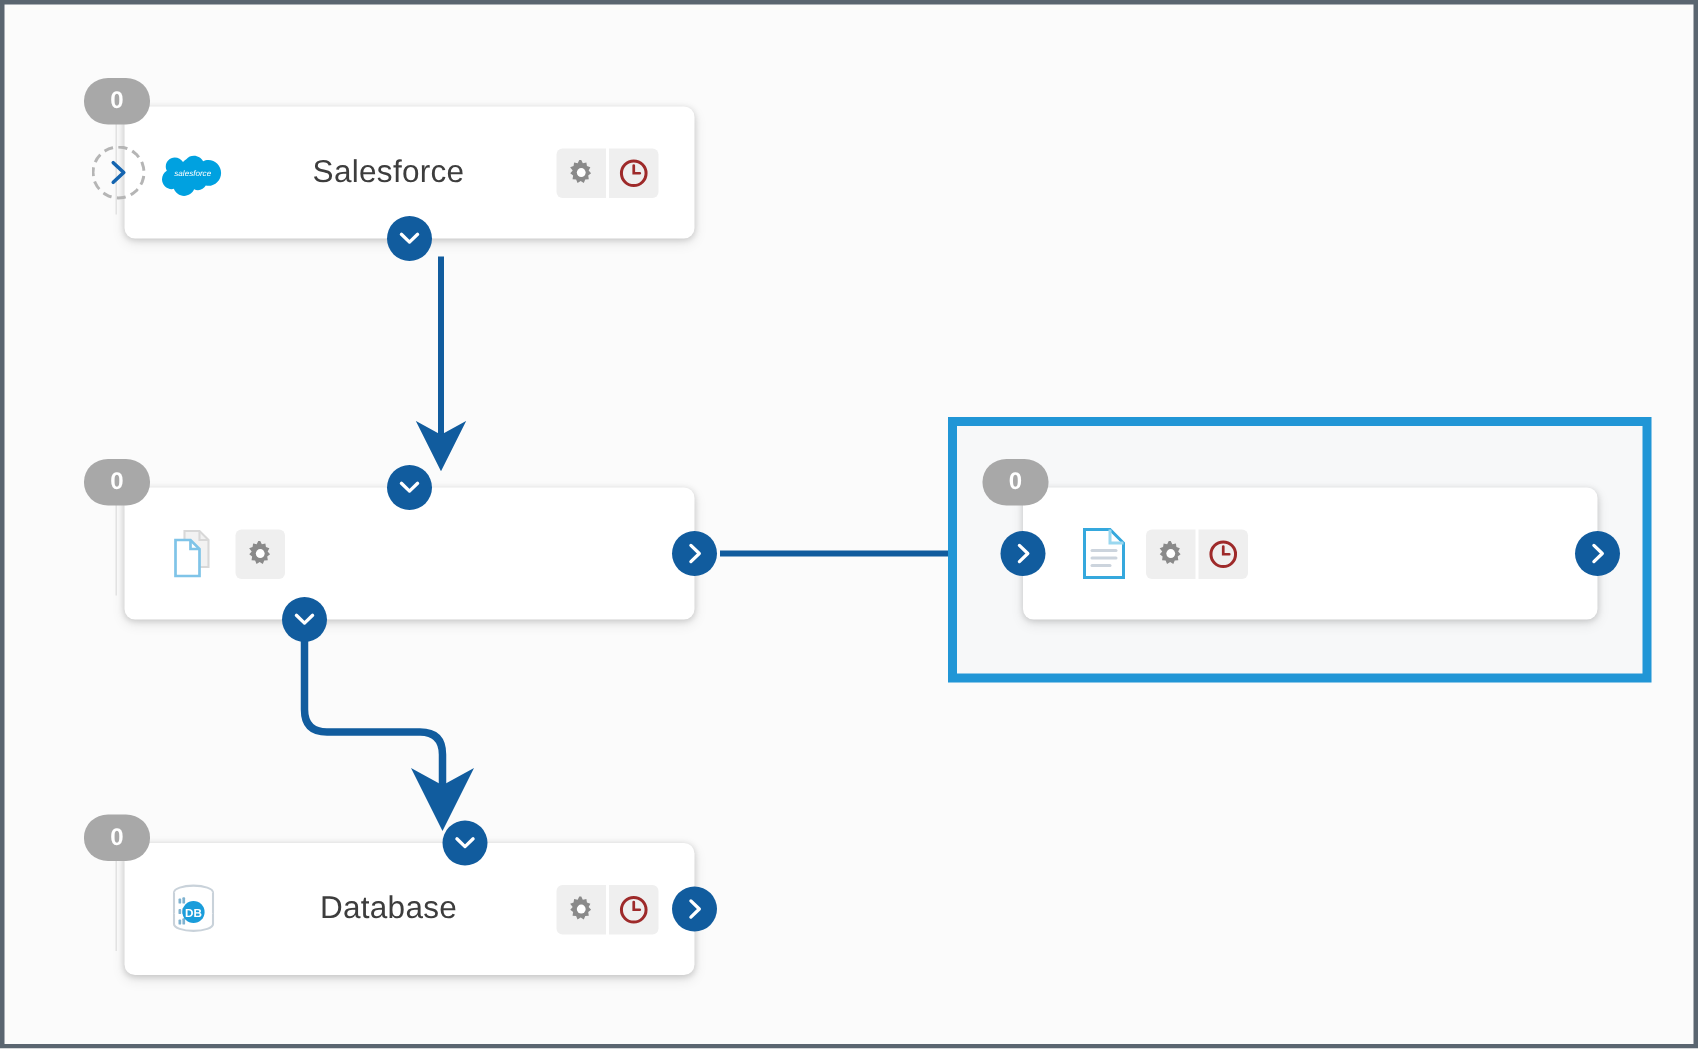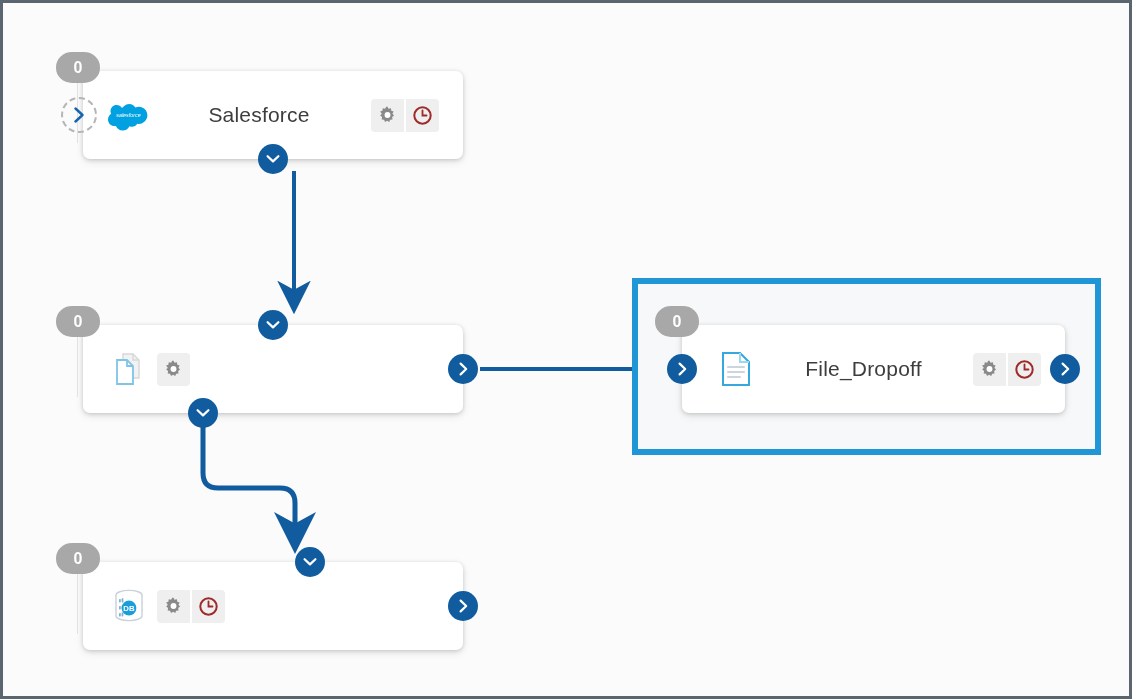--- a/index.html
+++ b/index.html
@@ -239,21 +239,20 @@
           <path d="M3,3 h17 l9,9 v23 h-26 z" fill="#ffffff" stroke="#35a8dd" stroke-width="2"></path>
           <path d="M20,3 v9 h9" fill="none" stroke="#9ad8f0" stroke-width="2"></path>
           <g stroke="#ccd4dd" stroke-width="2" stroke-linecap="round">
             <path d="M8,17 h16"></path>
             <path d="M8,22 h16"></path>
             <path d="M8,27 h12"></path>
           </g>
         </svg>
       </div>
 
-      <div class="node-title">File_Dropoff</div>
 
       <div class="actions">
         <div class="act first">
           <svg width="19" height="19" viewBox="0 0 20 20">
             <path fill="#8a8a8a" d="M10,0.7l1.1,2.3l2.5-0.6l0.4,2.5l2.4,0.9l-1.2,2.3l1.7,1.9l-2,1.6l0.4,2.6l-2.5,0.2
               l-1,2.4l-2.2-1.3l-2.2,1.3l-1-2.4l-2.5-0.2l0.4-2.6l-2-1.6l1.7-1.9L2.2,5.8l2.4-0.9L5,2.4l2.5,0.6L8.6,0.7z"></path>
             <circle cx="10" cy="9.5" r="3.1" fill="#ffffff"></circle>
           </svg>
         </div>
         <div class="act last">
@@ -296,20 +295,21 @@
             <rect x="10" y="20" width="1.8" height="3.4" rx="0.6"></rect>
             <rect x="12.6" y="19.2" width="1.8" height="4.2" rx="0.6"></rect>
             <rect x="10" y="27" width="1.8" height="3.4" rx="0.6"></rect>
             <rect x="12.6" y="26.2" width="1.8" height="4.2" rx="0.6"></rect>
           </g>
           <circle cx="20" cy="22" r="7.4" fill="#1a9ddb"></circle>
           <text x="20" y="25.2" font-family="Liberation Sans, sans-serif" font-size="7.8" font-weight="bold" fill="#ffffff" text-anchor="middle">DB</text>
         </svg>
       </div>
 
+      <div class="node-title">Database</div>
 
       <div class="actions">
         <div class="act first">
           <svg width="19" height="19" viewBox="0 0 20 20">
             <path fill="#8a8a8a" d="M10,0.7l1.1,2.3l2.5-0.6l0.4,2.5l2.4,0.9l-1.2,2.3l1.7,1.9l-2,1.6l0.4,2.6l-2.5,0.2
               l-1,2.4l-2.2-1.3l-2.2,1.3l-1-2.4l-2.5-0.2l0.4-2.6l-2-1.6l1.7-1.9L2.2,5.8l2.4-0.9L5,2.4l2.5,0.6L8.6,0.7z"></path>
             <circle cx="10" cy="9.5" r="3.1" fill="#ffffff"></circle>
           </svg>
         </div>
         <div class="act last">

